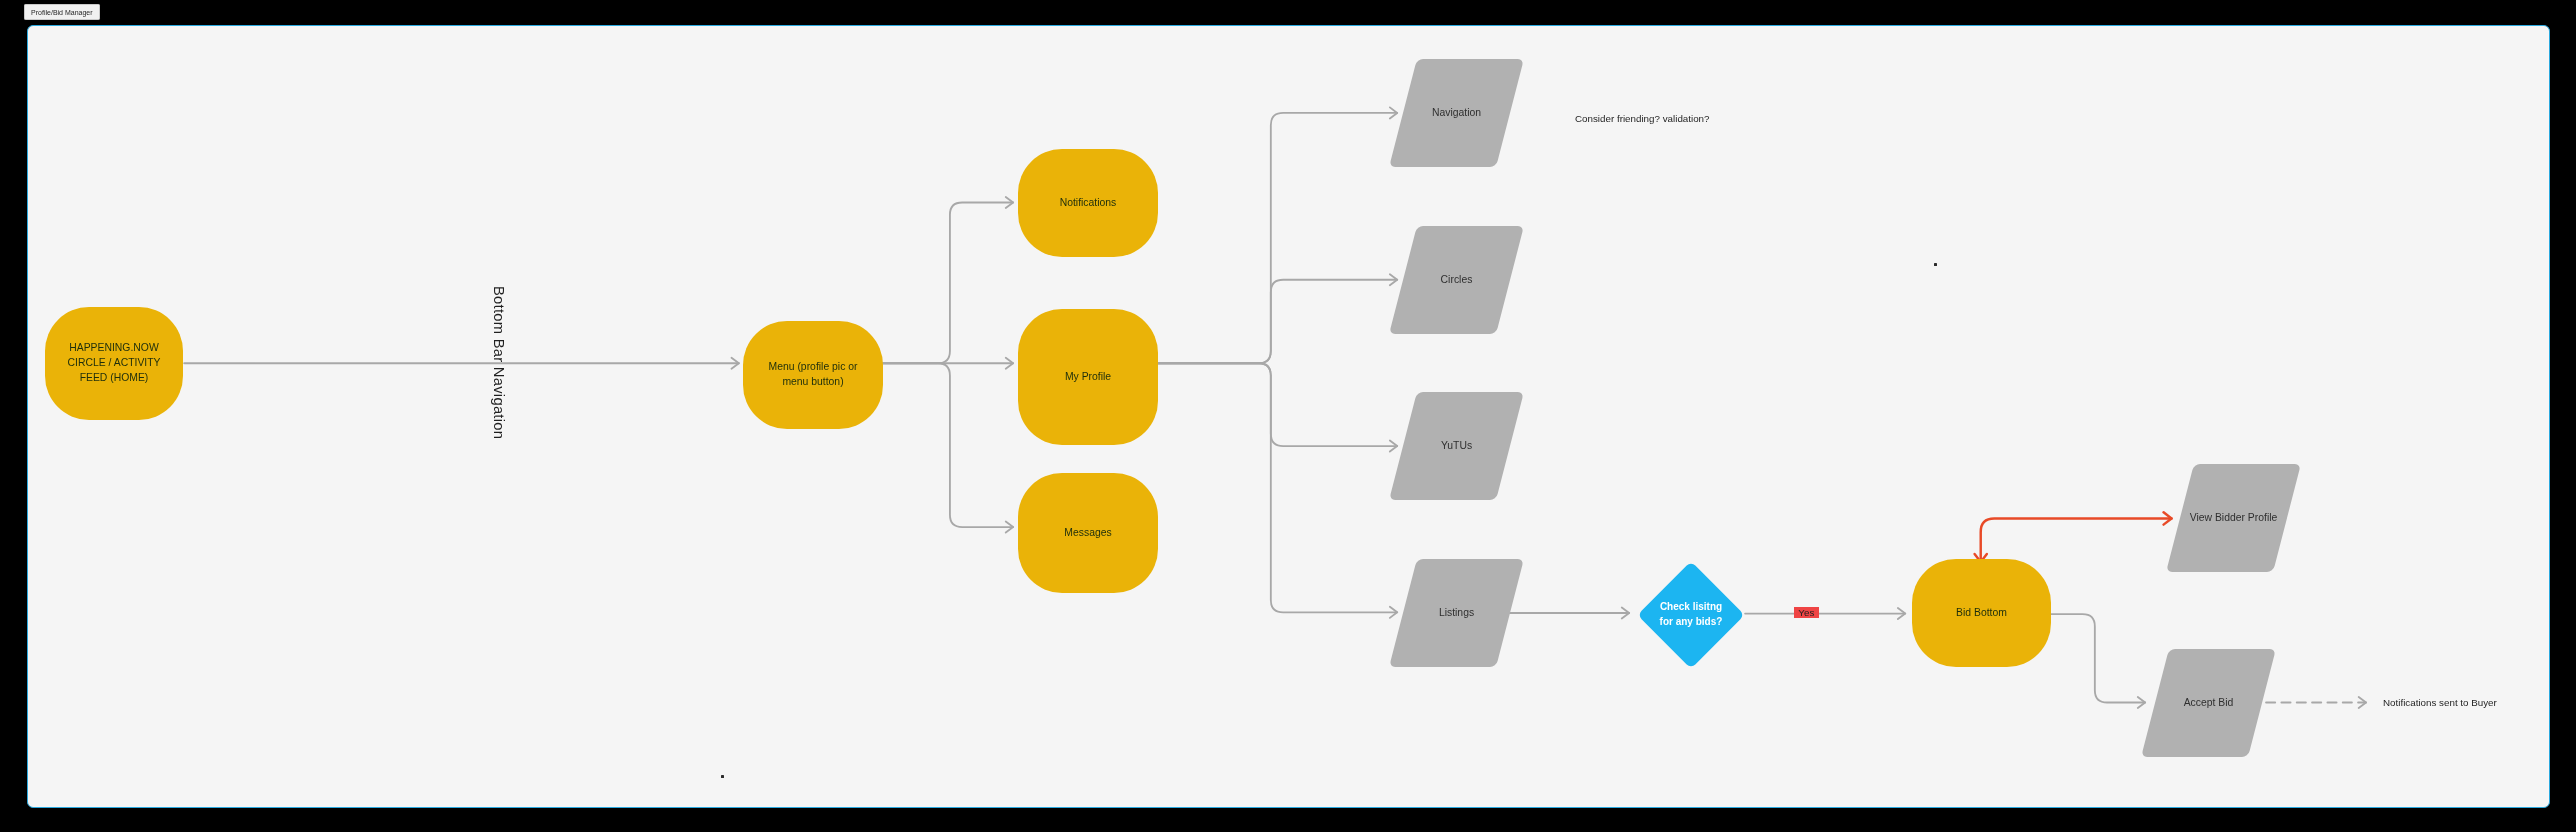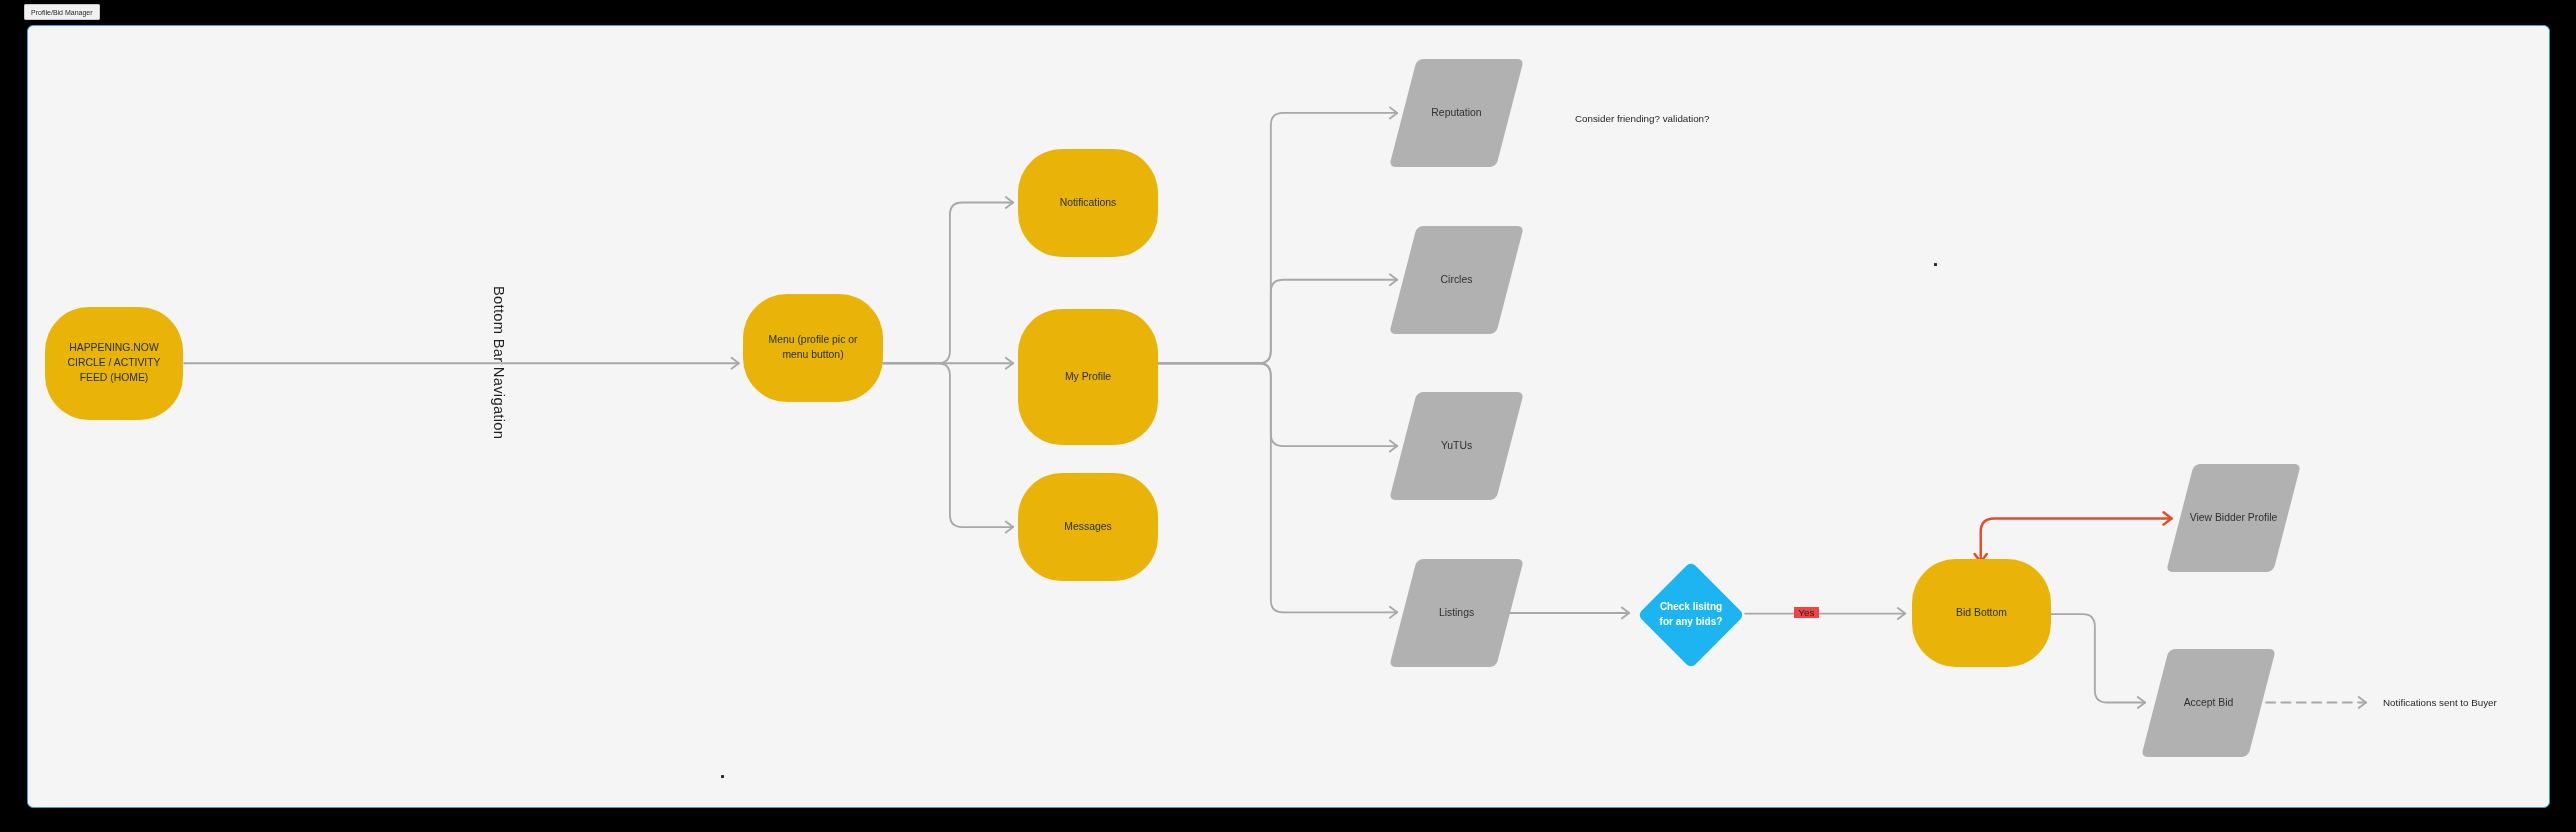--- a/index.html
+++ b/index.html
@@ -23,24 +23,24 @@
   .edges{position:absolute;left:0;top:0;width:2576px;height:832px;z-index:2;pointer-events:none;}
   .edges path{pointer-events:stroke;}
   
   .node{
     position:absolute;z-index:3;background:#eab308;border-radius:44px;
     display:flex;align-items:center;justify-content:center;text-align:center;
     color:#1D2E0C;font-size:10.4px;line-height:14.7px;font-weight:500;
   }
   .node .lbl{padding:0 17px;}
   #node-happening{left:45px;top:307px;width:138px;height:113px;}
-  #node-menu{left:743px;top:294px;width:140px;height:108px;}
+  #node-menu{left:743px;top:321px;width:140px;height:108px;}
   #node-notifications{left:1018px;top:149px;width:140px;height:108px;}
   #node-myprofile{left:1018px;top:309px;width:140px;height:136px;}
-  #node-messages{left:1018px;top:473px;width:140px;height:108px;}
+  #node-messages{left:1018px;top:473px;width:140px;height:120px;}
   #node-bidmanager{left:1912px;top:559px;width:139px;height:108px;}
   
   .para{position:absolute;width:135px;height:108px;z-index:3;}
   .para .bg{
     position:absolute;left:14px;top:0;width:107px;height:108px;
     background:#B1B1B1;border-radius:6.1px;transform:skewX(-14.5deg);
   }
   .para .lbl{
     position:absolute;inset:0;display:flex;align-items:center;justify-content:center;
     text-align:center;color:#2F2F2F;font-size:10.4px;line-height:14.7px;font-weight:500;padding:0 18.4px;
@@ -127,21 +127,21 @@
 </div>
 <div class="node" id="node-messages">
   <div class="lbl">Messages</div>
 </div>
 <div class="node" id="node-bidmanager">
   <div class="lbl">Bid Bottom</div>
 </div>
 
 <div class="para" id="para-reputation">
   <div class="bg"></div>
-  <div class="lbl">Reputation</div>
+  <div class="lbl">Navigation</div>
 </div>
 <div class="para" id="para-circles">
   <div class="bg"></div>
   <div class="lbl">Circles</div>
 </div>
 <div class="para" id="para-yutus">
   <div class="bg"></div>
   <div class="lbl">YuTUs</div>
 </div>
 <div class="para" id="para-listings">

